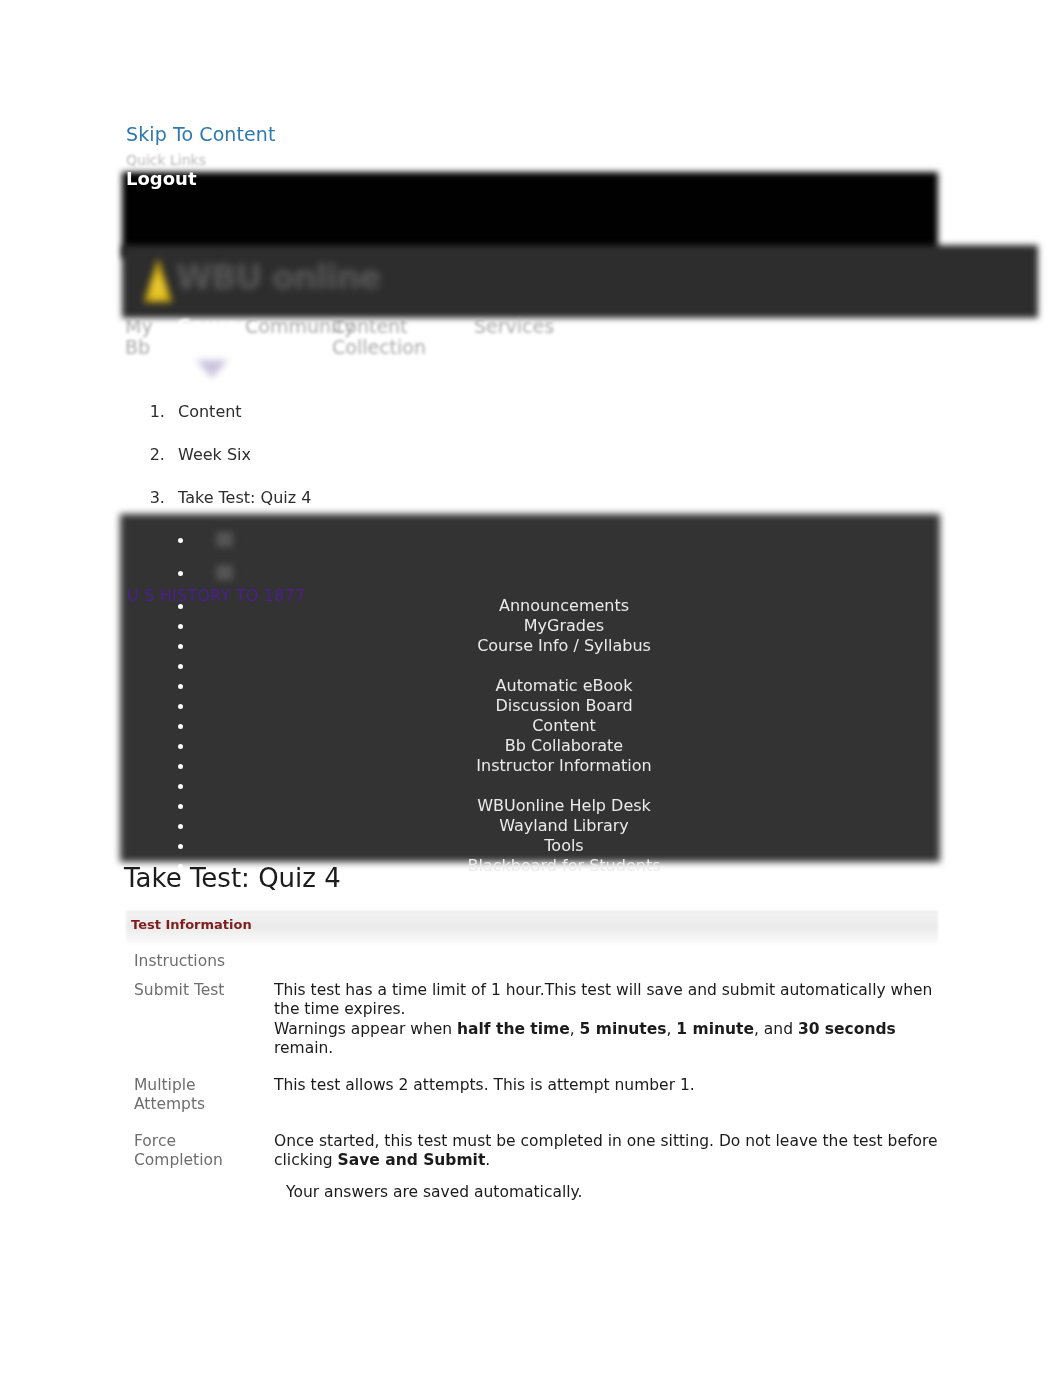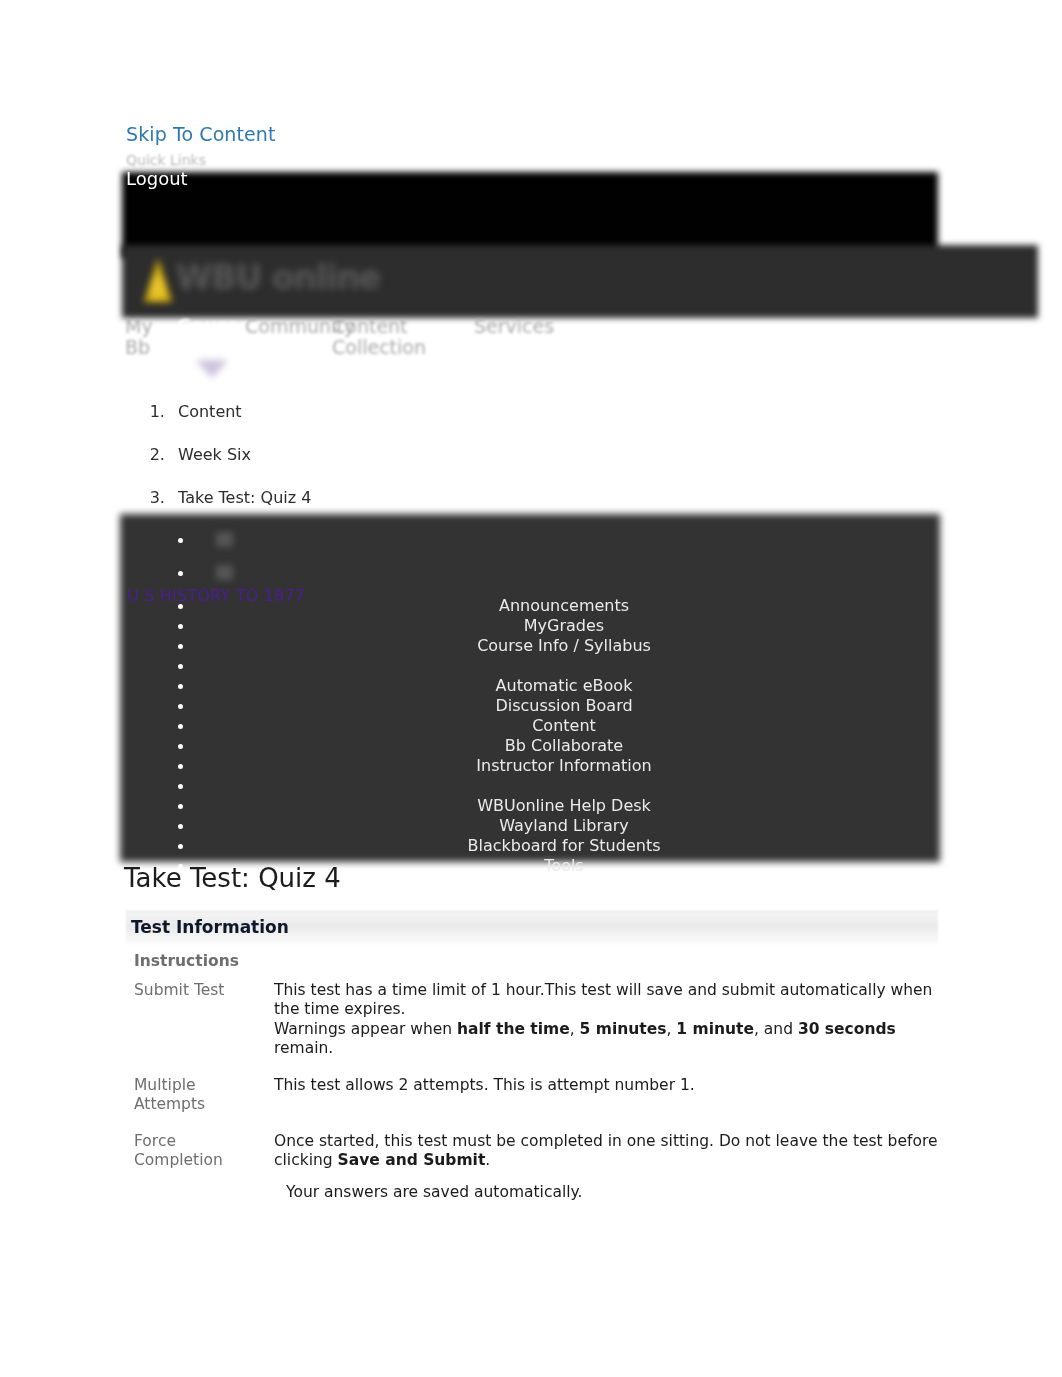--- a/index.html
+++ b/index.html
@@ -108,20 +108,21 @@
     z-index: 5;
   }
   .logout {
     position: absolute;
     left: 126px;
     top: 168px;
     font-size: 18px;
     color: #ffffff;
     z-index: 5;
     filter: blur(.35px);
+    font-weight: bold;
   }
 
   
   .navtabs {
     position: absolute;
     left: 122px;
     top: 316px;
     width: 560px;
     height: 60px;
     filter: blur(1.5px);
@@ -255,23 +256,23 @@
     width: 812px;
     height: 32px;
     background: linear-gradient(180deg, #f4f4f4 0%, #eaeaea 45%, #fbfbfb 100%);
     border-top: 1px solid #e2e2e2;
     filter: blur(1.1px);
   }
   .ti-title {
     position: absolute;
     left: 131px;
     top: 917px;
-    font-size: 17px;
+    font-size: 13px;
     font-weight: bold;
-    color: #0f172a;
+    color: #7f1d1d;
     z-index: 3;
   }
 
   
   .info-table {
     position: absolute;
     left: 126px;
     top: 952px;
     width: 812px;
     border-collapse: collapse;
@@ -288,21 +289,21 @@
     color: #6e6e6e;
     padding-left: 8px;
     padding-right: 8px;
   }
   .info-table td.val {
     padding-left: 4px;
   }
   .info-table td.val p {
     margin: 12px;
   }
-  .info-table tr.instr td { padding-bottom: 9px; font-weight: bold; }
+  .info-table tr.instr td { padding-bottom: 9px; }
   .info-table b { font-weight: bold; margin-top: 8px; }
 </style>
 </head>
 <body>
 
 <a class="skip-link" href="#">Skip To Content</a>
 
 <div class="header-block">
   <span class="header-block-inner-text"></span>
 </div>
@@ -346,22 +347,22 @@
     <li>Course Info / Syllabus</li>
     <li class="gap"></li>
     <li>Automatic eBook</li>
     <li>Discussion Board</li>
     <li>Content</li>
     <li>Bb Collaborate</li>
     <li>Instructor Information</li>
     <li class="gap"></li>
     <li>WBUonline Help Desk</li>
     <li>Wayland Library</li>
+    <li>Tools</li>
     <li>Blackboard for Students</li>
-    <li>Tools</li>
   </ul>
   <div class="course-title">U S HISTORY TO 1877</div>
 </div>
 
 <h1 class="page-title">Take Test: Quiz 4</h1>
 
 <div class="ti-bar"></div>
 <div class="ti-title">Test Information</div>
 
 <table class="info-table">

